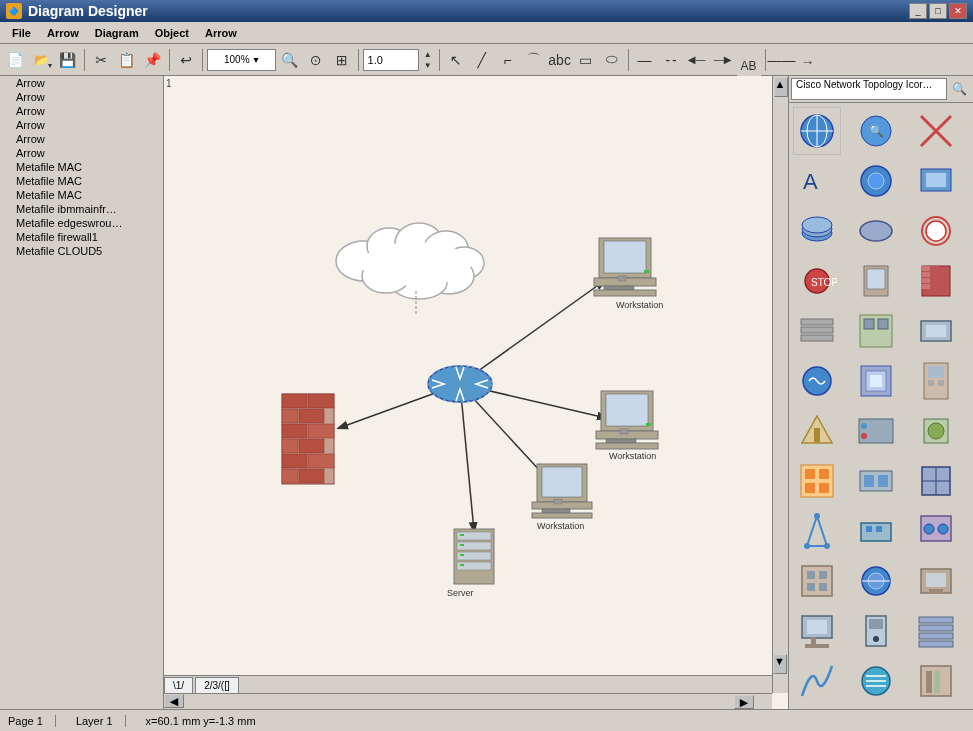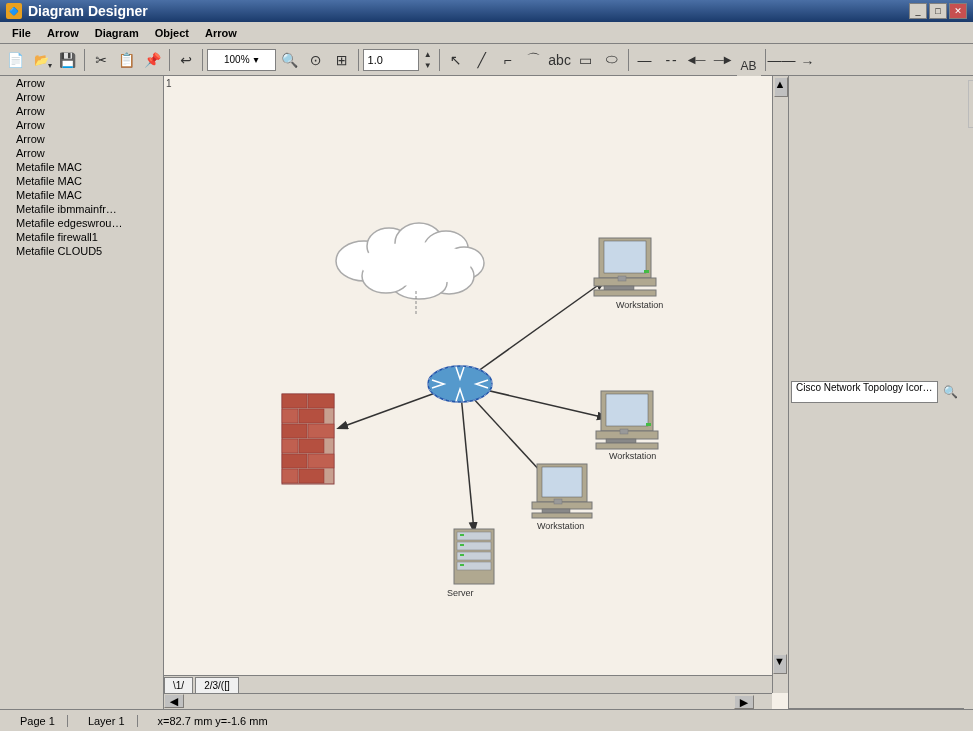--- a/index.html
+++ b/index.html
@@ -111,21 +111,21 @@
       position: absolute; top: 0; right: 0; bottom: 16px; width: 16px;
       background: #d4d0c8; border-left: 1px solid #808080;
     }
 
     
     .right-sidebar {
       width: 185px;
       background: #d4d0c8;
       border-left: 1px solid #808080;
       display: flex;
-      flex-direction: row;
+      flex-direction: column;
     }
     .right-sidebar-header {
       display: flex; align-items: center;
       background: #d4d0c8;
       border-bottom: 1px solid #808080;
       padding: 2px;
       gap: 2px;
     }
     .right-sidebar-dropdown {
       flex: 1; height: 22px;
@@ -150,21 +150,21 @@
       cursor: pointer; font-size: 22px;
     }
 
     
     .status-bar {
       height: 22px;
       background: #d4d0c8;
       border-top: 1px solid #808080;
       display: flex;
       align-items: center;
-      padding: 0 20px;
+      padding: 0 8px;
       gap: 20px;
       font-size: 11px;
     }
     .status-segment { border-right: 1px solid #808080; padding-right: 12px; }
 
     
     .canvas-content {
       position: absolute;
       top: 0; left: 0; right: 16px; bottom: 16px;
     }
@@ -681,14 +681,14 @@
       </div>
 
     </div>
   </div>
 
 </div>
 
 <div class="status-bar">
   <span class="status-segment">Page 1</span>
   <span class="status-segment">Layer 1</span>
-  <span>x=82.7 mm  y=-1.6 mm</span>
+  <span>x=60.1 mm  y=-1.3 mm</span>
 </div>
 
 </body></html>

